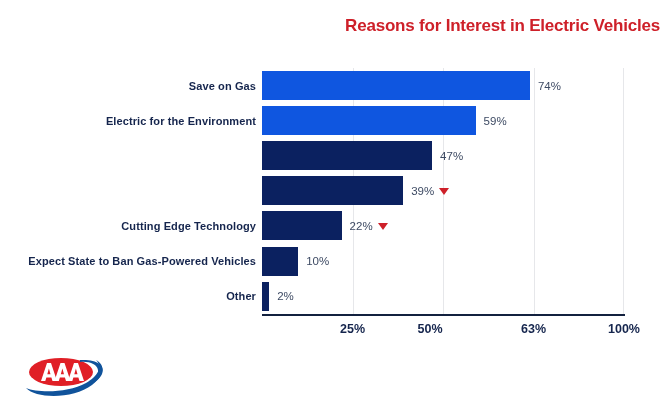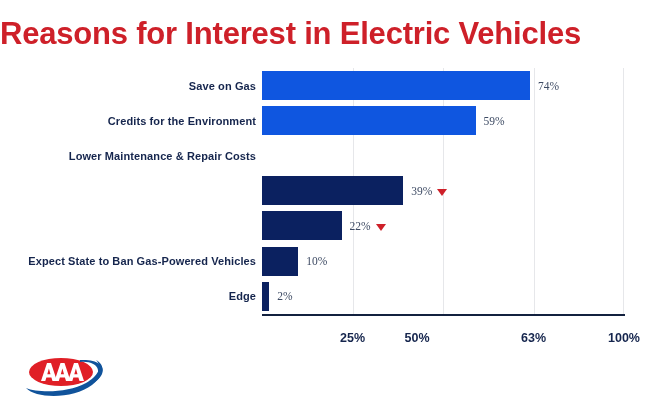--- a/index.html
+++ b/index.html
@@ -21,23 +21,23 @@
     width: 660px;
     height: 420px;
     background: #ffffff;
   }
 
   #chart-title {
     position: absolute;
     left: 0;
     top: 16px;
     width: 660px;
-    text-align: left;
+    text-align: right;
     color: #CE2029;
-    font-size: 31px;
+    font-size: 17px;
     font-weight: bold;
     letter-spacing: -0.2px;
     font-family: "Liberation Sans", sans-serif;
   }
 
   
   #plot-area {
     position: absolute;
     left: 262px;
     top: 68px;
@@ -105,41 +105,40 @@
   .bar.navy   { background: #0B2160; }
 
   .val-label {
     position: absolute;
     top: 50%;
     transform: translateY(-50%);
     color: #3d4a63;
     font-size: 11.5px;
     font-weight: normal;
     white-space: nowrap;
-    font-family: Liberation Serif, serif;
+    font-family: Liberation Sans, sans-serif;
   }
   .down-marker {
     display: inline-block;
     width: 0;
     height: 0;
     margin-left: 5px;
     vertical-align: middle;
     border-left: 5px solid transparent;
     border-right: 5px solid transparent;
     border-top: 7px solid #CE2029;
   }
 
   
   #x-ticks {
     position: absolute;
     left: 0;
     top: 322px;
     width: 660px;
     height: 22px;
-    margin-top: 9px;
   }
   .tick {
     position: absolute;
     transform: translateX(-50%);
     color: #15254d;
     font-size: 12.5px;
     font-weight: bold;
     font-family: "Liberation Sans", sans-serif;
   }
 
@@ -174,76 +173,82 @@
       <div class="cat-label">Save on Gas</div>
       <div class="bar-wrap" style="width:267.9px">
         <div class="bar blue" style="width:267.9px"></div>
         <div class="val-label" style="left:275.9px">
           <span>74%</span>
         </div>
       </div>
     </div>
 
     <div class="row" style="top:35.1px">
-      <div class="cat-label">Credits for the Environment</div>
+      <div class="cat-label">Electric for the Environment</div>
       <div class="bar-wrap" style="width:249px">
         <div class="bar blue" style="width:213.6px"></div>
         <div class="val-label" style="left:221.6px">
           <span>59%</span>
         </div>
       </div>
     </div>
 
     <div class="row" style="top:70.2px">
-      <div class="cat-label">Lower Maintenance &amp; Repair Costs</div>
+      <div class="bar-wrap" style="width:170.1px">
+        <div class="bar navy" style="width:170.1px"></div>
+        <div class="val-label" style="left:178.1px">
+          <span>47%</span>
+        </div>
+      </div>
     </div>
 
     <div class="row" style="top:105.3px">
       <div class="bar-wrap" style="width:112px">
         <div class="bar navy" style="width:141.2px"></div>
         <div class="val-label" style="left:149.2px">
           <span>39%</span><span class="down-marker"></span>
         </div>
       </div>
     </div>
 
     <div class="row" style="top:140.4px">
+      <div class="cat-label">Cutting Edge Technology</div>
       <div class="bar-wrap" style="width:92px">
         <div class="bar navy" style="width:79.6px"></div>
         <div class="val-label" style="left:87.6px">
           <span>22%</span><span class="down-marker"></span>
         </div>
       </div>
     </div>
 
     <div class="row" style="top:175.5px">
       <div class="cat-label">Expect State to Ban Gas-Powered Vehicles</div>
       <div class="bar-wrap" style="width:35px">
         <div class="bar navy" style="width:36.2px"></div>
         <div class="val-label" style="left:44.2px">
           <span>10%</span>
         </div>
       </div>
     </div>
 
     <div class="row" style="top:210.6px">
-      <div class="cat-label">Edge</div>
+      <div class="cat-label">Other</div>
       <div class="bar-wrap" style="width:7.2px">
         <div class="bar navy" style="width:7.2px"></div>
         <div class="val-label" style="left:15.2px">
           <span>2%</span>
         </div>
       </div>
     </div>
 
   </div>
 
   <div id="x-ticks">
     <div class="tick" style="left:352.5px">25%</div>
-    <div class="tick" style="left:417px">50%</div>
+    <div class="tick" style="left:430px">50%</div>
     <div class="tick" style="left:533.5px">63%</div>
     <div class="tick" style="left:624px">100%</div>
   </div>
 
   <div id="aaa-logo">
     <svg width="96" height="48" viewBox="0 0 96 48" xmlns="http://www.w3.org/2000/svg">
 
       <path d="M8 36 C 18 47, 56 47, 74 33 C 86 24, 88 13, 78 8 C 85 15, 80 24, 68 31 C 50 41, 20 41, 8 36 Z" fill="#10539B"></path>
 
       <ellipse cx="43" cy="20" rx="32" ry="14" fill="#E01F26"></ellipse>

